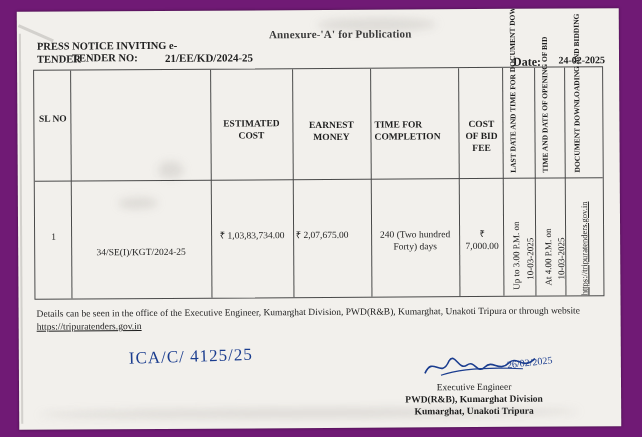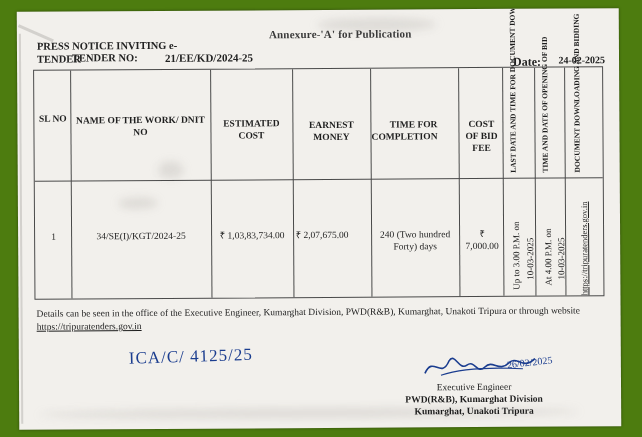--- a/index.html
+++ b/index.html
@@ -5,21 +5,21 @@
   html, body {
     margin: 0;
     padding: 0;
     background: #6e6e6e;
   }
   #page {
     position: relative;
     width: 642px;
     height: 437px;
     overflow: hidden;
-    background: #4d7c0f;
+    background: #701a75;
     font-family: "Liberation Serif", serif;
   }
   
   #paper {
     position: absolute;
     left: 18px;
     top: 10px;
     width: 602px;
     height: 418px;
     background: #f2f0ec;
@@ -234,50 +234,47 @@
       <div class="vline" style="left:258px;"></div>
       <div class="vline" style="left:336px;"></div>
       <div class="vline" style="left:424px;"></div>
       <div class="vline" style="left:468px;"></div>
       <div class="vline" style="left:500px;"></div>
       <div class="vline" style="left:530px;"></div>
 
       <div class="cellhead" style="left:1px;top:42px;width:35px;">
         <span>SL NO</span>
       </div>
-      <div class="cellhead" style="left:40px;top:44px;width:132px;">
-        <span>NAME OF THE WORK/ DNIT NO</span>
-      </div>
       <div class="cellhead" style="left:262px;top:50px;width:70px;">
         <span>EARNEST MONEY</span>
       </div>
       <div class="cellhead" style="left:180px;top:48px;width:74px;">
         <span>ESTIMATED COST</span>
       </div>
-      <div class="cellhead" style="left:323px;top:50px;width:80px;text-align:right;">
+      <div class="cellhead" style="left:340px;top:50px;width:80px;text-align:left;">
         <span>TIME FOR COMPLETION</span>
       </div>
       <div class="cellhead" style="left:428px;top:50px;width:38px;">
         <span>COST OF BID FEE</span>
       </div>
 
       <div class="vert" style="left:474px;top:105px;width:100px;">
         <span>LAST DATE AND TIME FOR DOCUMENT DOWNLOAD AND BIDDING</span>
       </div>
       <div class="vert" style="left:506px;top:105px;width:100px;">
         <span>TIME AND DATE OF OPENING OF BID</span>
       </div>
       <div class="vert" style="left:538px;top:105px;width:100px;">
         <span>DOCUMENT DOWNLOADING AND BIDDING</span>
       </div>
 
       <div class="cellval" style="left:1px;top:160px;width:35px;">
         <span>1</span>
       </div>
-      <div class="cellval" style="left:40px;top:160px;width:132px;">
+      <div class="cellval" style="left:40px;top:176px;width:132px;">
         <span>34/SE(I)/KGT/2024-25</span>
       </div>
       <div class="cellval" style="left:180px;top:160px;width:74px;">
         <span>₹ 1,03,83,734.00</span>
       </div>
       <div class="cellval" style="left:252px;top:160px;width:70px;">
         <span>₹ 2,07,675.00</span>
       </div>
       <div class="cellval" style="left:340px;top:160px;width:80px;text-align:center;">
         <span>240 (Two hundred Forty) days</span>

